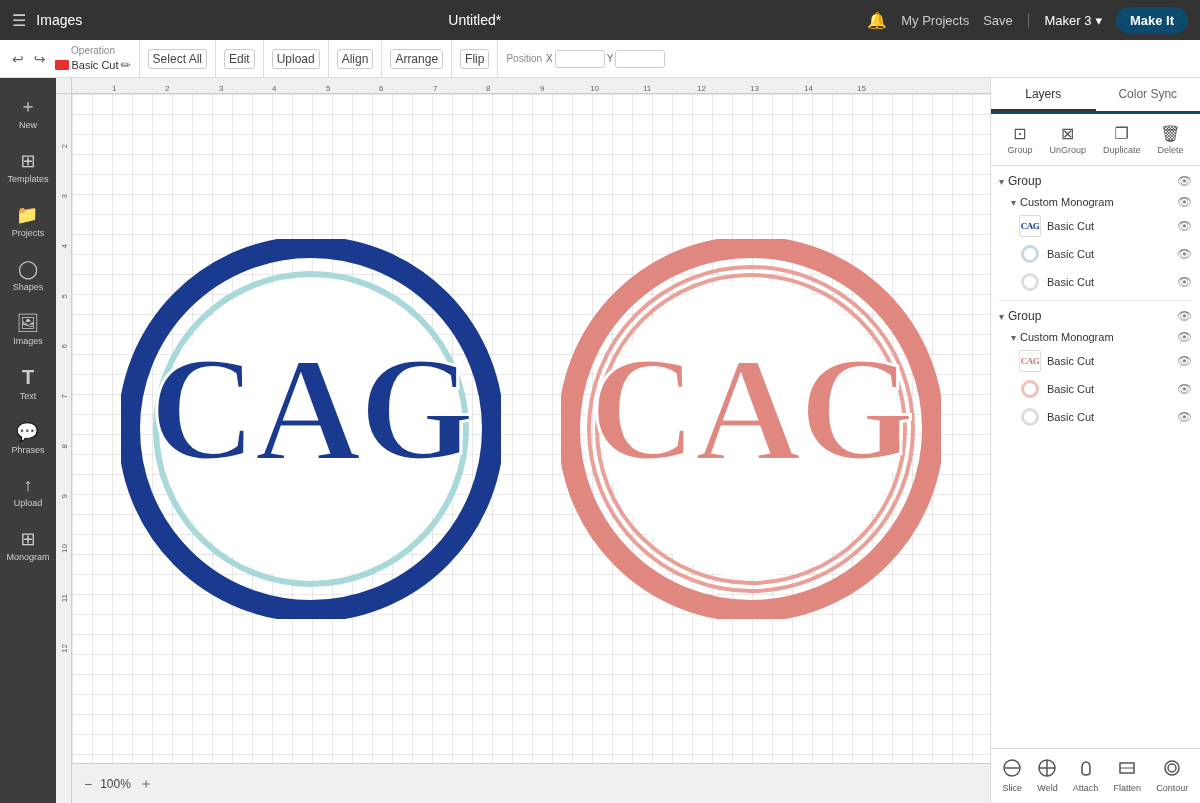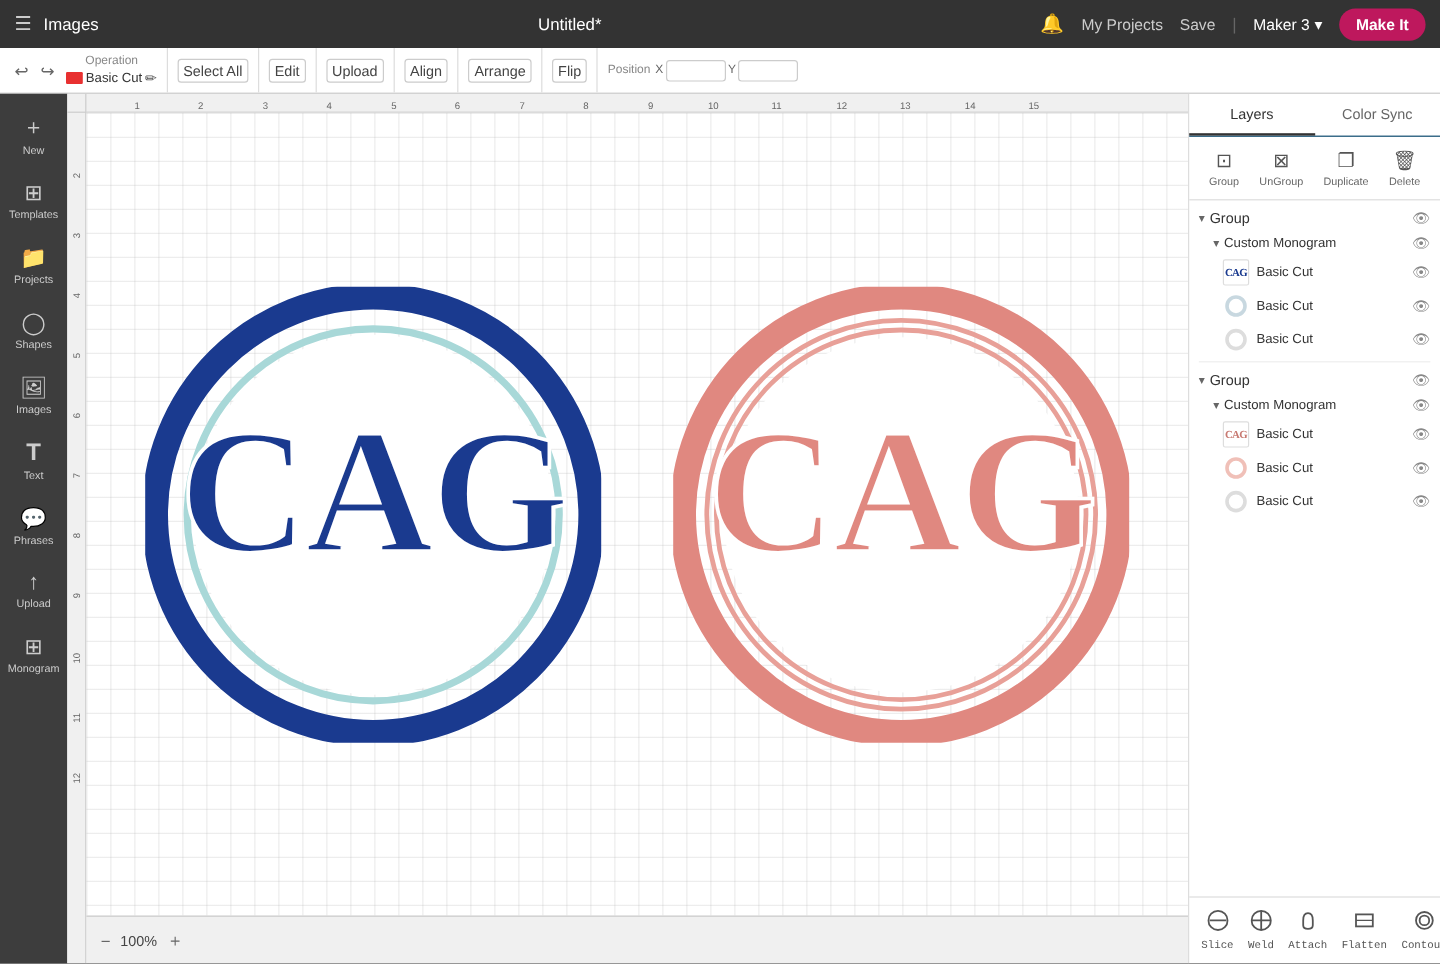--- a/index.html
+++ b/index.html
@@ -19,21 +19,21 @@
     .hamburger-icon { color: #ccc; cursor: pointer; font-size: 16px; }
     .app-title { color: #fff; font-size: 14px; font-weight: 500; }
     .top-bar-center { flex: 1; display: flex; justify-content: center; }
     .doc-title { color: #fff; font-size: 14px; }
     .top-bar-right { display: flex; align-items: center; gap: 14px; }
     .bell-icon { color: #ccc; font-size: 16px; cursor: pointer; }
     .my-projects-btn { color: #ccc; font-size: 13px; cursor: pointer; }
     .save-btn { color: #ccc; font-size: 13px; cursor: pointer; }
     .divider { color: #666; font-size: 14px; }
     .maker-btn { color: #fff; font-size: 13px; display: flex; align-items: center; gap: 4px; cursor: pointer; }
-    .make-it-btn { background: #be185d; color: #fff; font-size: 13px; font-weight: 600; padding: 6px 14px; border-radius: 20px; cursor: pointer; border: none; }
+    .make-it-btn { background: #0c4a6e; color: #fff; font-size: 13px; font-weight: 600; padding: 6px 14px; border-radius: 20px; cursor: pointer; border: none; }
 
     
     .toolbar {
       background: #fff;
       height: 38px;
       display: flex;
       align-items: center;
       padding: 0 8px;
       flex-shrink: 0;
       border-bottom: 1px solid #ddd;
@@ -168,21 +168,21 @@
     .right-panel {
       width: 210px;
       flex-shrink: 0;
       background: #fff;
       border-left: 1px solid #ddd;
       display: flex;
       flex-direction: column;
     }
     .panel-tabs {
       display: flex;
-      border-bottom: 1px solid #0c4a6e;
+      border-bottom: 3px solid #0c4a6e;
       height: 36px;
       flex-shrink: 0;
     }
     .panel-tab {
       flex: 1;
       display: flex;
       align-items: center;
       justify-content: center;
       font-size: 12px;
       cursor: pointer;
@@ -296,21 +296,21 @@
     .action-btn {
       display: flex;
       flex-direction: column;
       align-items: center;
       gap: 2px;
       cursor: pointer;
       padding: 4px 6px;
       border-radius: 4px;
     }
     .action-btn-icon { font-size: 16px; color: #555; }
-    .action-btn-label { font-size: 9px; color: #555; font-family: Liberation Mono, monospace; }
+    .action-btn-label { font-size: 9px; color: #555; }
 
     
     .cag-text-blue {
       font-size: 9px;
       font-weight: 700;
       color: #1a3a8f;
       font-family: serif;
       letter-spacing: -0.5px;
     }
     .cag-text-pink {

